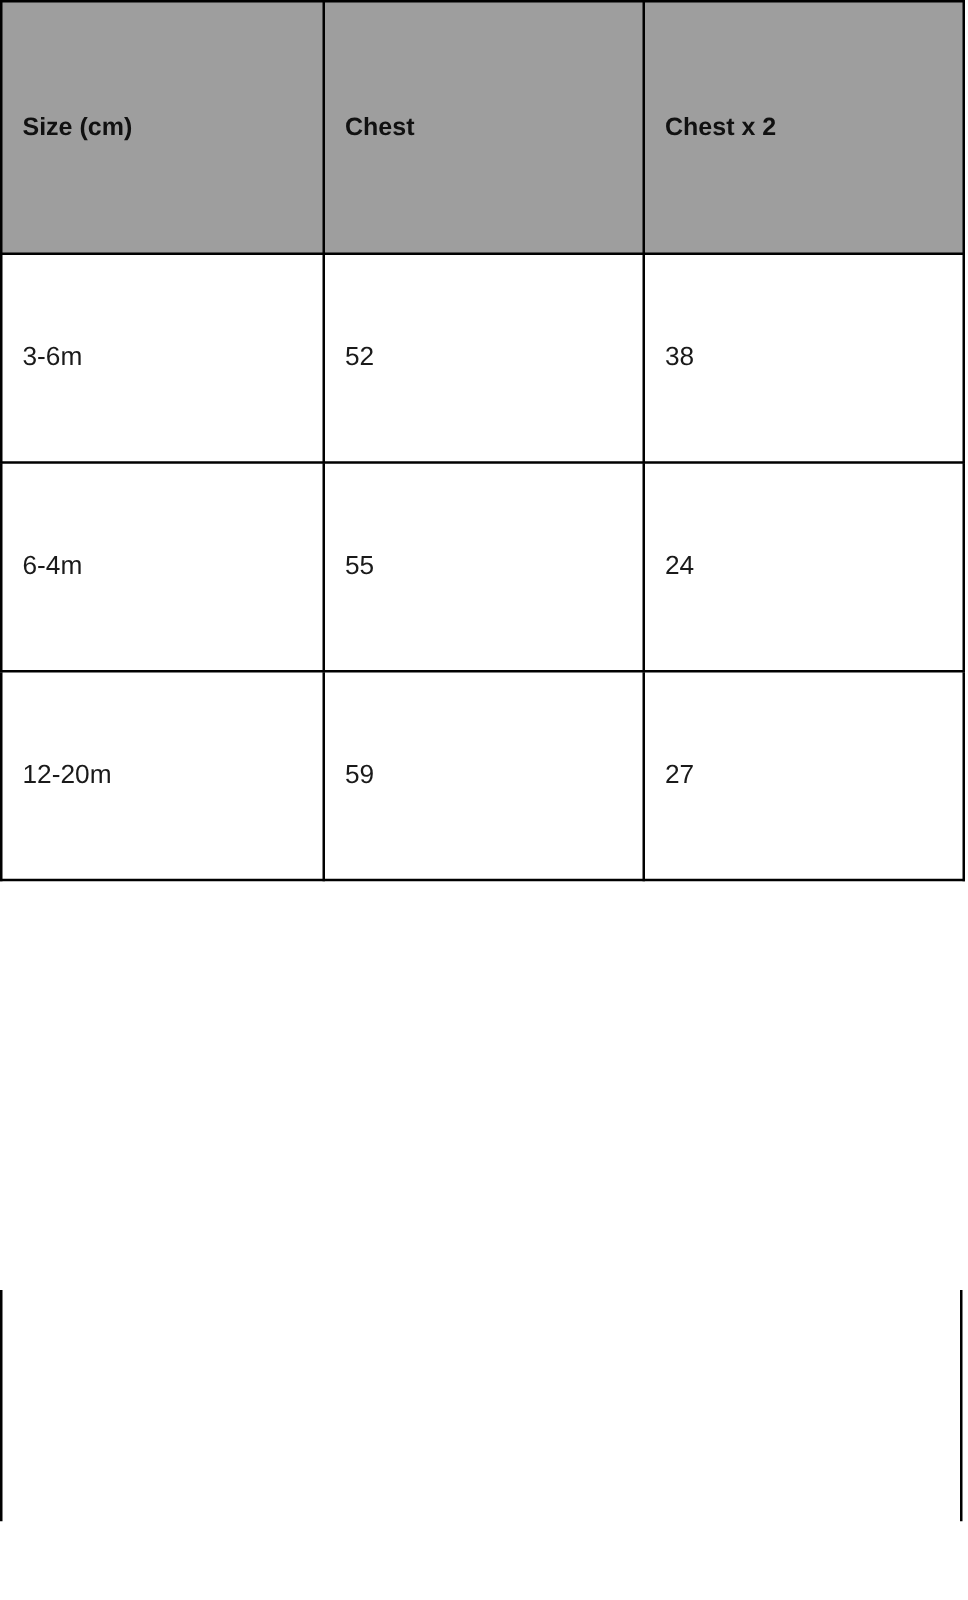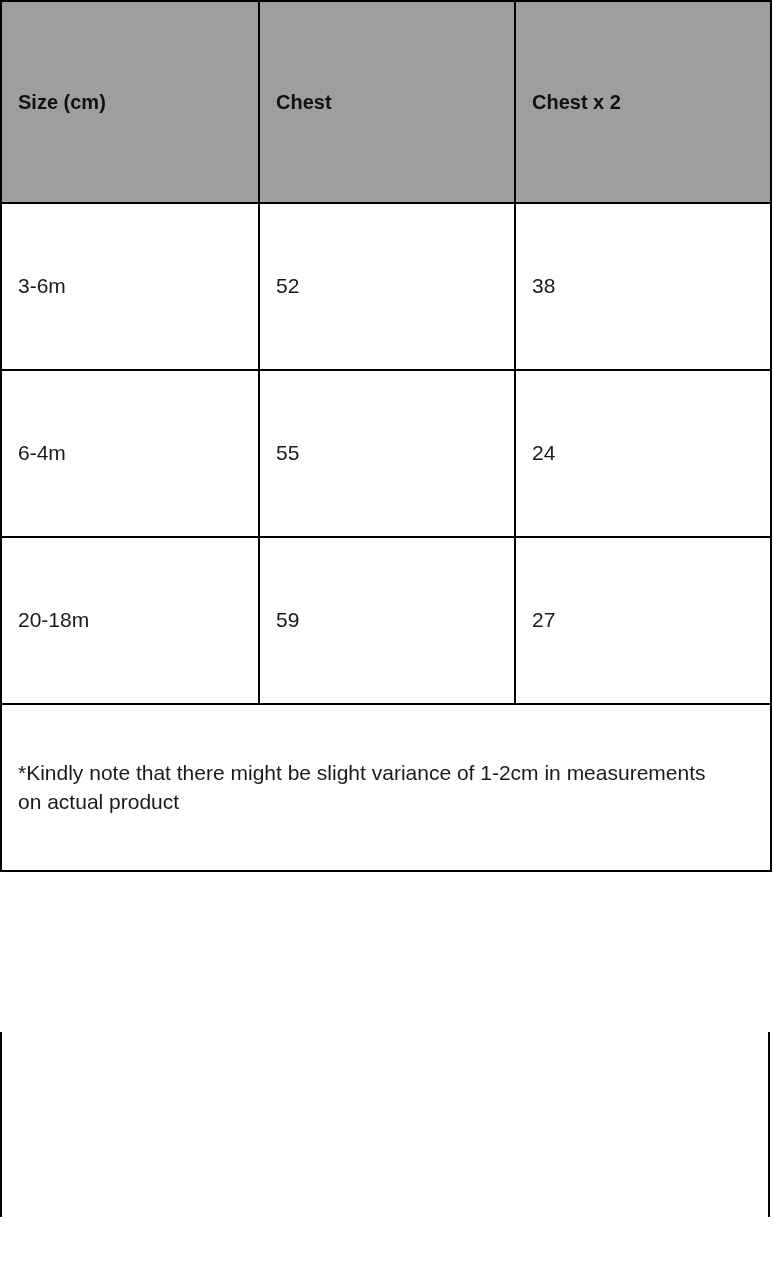--- a/index.html
+++ b/index.html
@@ -104,27 +104,22 @@
         <td>3-6m</td>
         <td>52</td>
         <td>38</td>
       </tr>
       <tr>
         <td>6-4m</td>
         <td>55</td>
         <td>24</td>
       </tr>
       <tr>
-        <td>20-18m</td>
+        <td>12-20m</td>
         <td>59</td>
         <td>27</td>
-      </tr>
-      <tr class="note-row">
-        <td colspan="3">
-          <span class="note-text">*Kindly note that there might be slight variance of 1-2cm in measurements on actual product</span>
-        </td>
       </tr>
     </tbody>
   </table>
 
   <div class="bottom-fill"></div>
 
 </div>
 
 </body></html>

